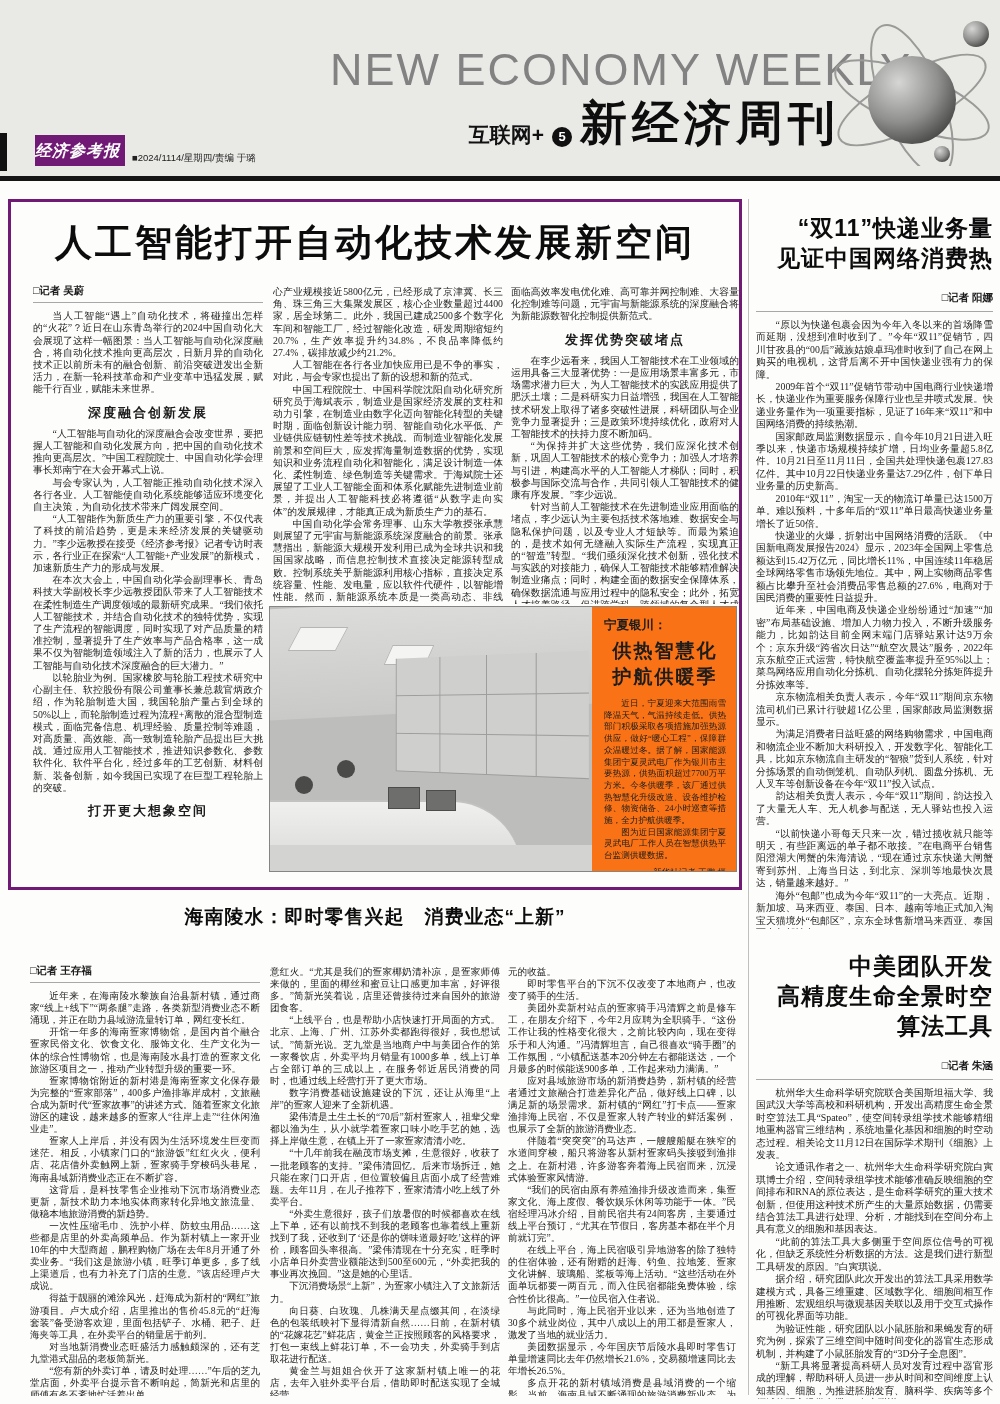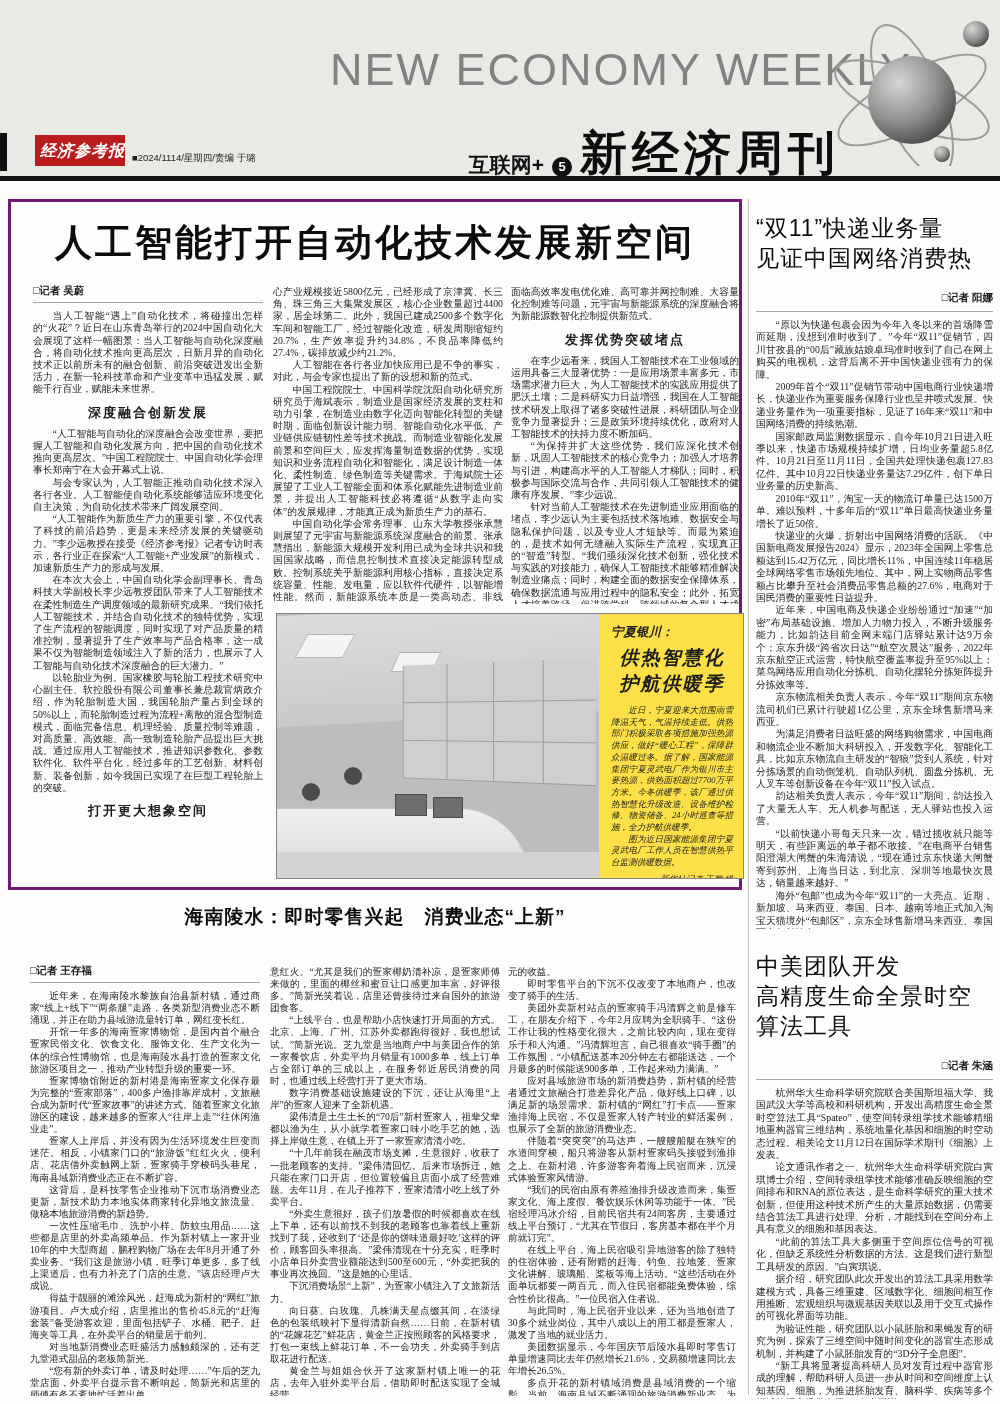--- a/index.html
+++ b/index.html
@@ -2,34 +2,34 @@
 <html><head>
 <meta charset="utf-8">
 <style>
   html,body{margin:0;padding:0;background:#888;}
   .page{position:relative;width:1000px;height:1404px;margin:0 auto;background:#fdfdfc;
         font-family:"Liberation Serif","DejaVu Serif",serif;color:#1c1c1c;overflow:hidden;}
 
   
   .masthead{position:absolute;left:0;top:0;width:1000px;height:176px;background:#e9e9e6;}
   .edge-tab{position:absolute;left:0;top:133px;width:7px;height:38px;background:#111;}
-  .logo{position:absolute;left:35px;top:135px;width:90px;height:31px;background:#b91c1c;color:#fff;
+  .logo{position:absolute;left:35px;top:135px;width:90px;height:31px;background:#701a75;color:#fff;
         font-family:"Liberation Serif",serif;font-style:italic;font-weight:bold;font-size:16px;
-        line-height:31px;text-align:right;letter-spacing:1px;}
+        line-height:31px;text-align:left;letter-spacing:1px;}
   .dateline{position:absolute;left:132px;top:152px;font-family:"Liberation Sans",sans-serif;
         font-size:9.5px;color:#222;}
   .eng{position:absolute;left:330px;top:44px;width:510px;text-align:center;color:#828282;
         font-family:"Liberation Sans","DejaVu Sans",sans-serif;font-size:45px;letter-spacing:2px;white-space:nowrap;}
   .cnrow{position:absolute;left:460px;top:92px;width:380px;display:flex;align-items:flex-end;justify-content:flex-end;gap:8px;}
   .prefix{font-family:"Liberation Sans",sans-serif;font-weight:bold;font-size:21px;color:#111;padding-bottom:6px;text-align:right;}
   .pgnum{display:inline-block;width:20px;height:20px;border-radius:50%;background:#111;color:#fff;
         font-family:"Liberation Sans",sans-serif;font-weight:bold;font-size:13px;line-height:20px;
         text-align:center;margin-bottom:8px;}
   .cntitle{font-family:Liberation Mono, monospace;font-weight:bold;font-size:47px;
-        letter-spacing:5px;color:#0d0d0d;white-space:nowrap;margin-top:30px;}
+        letter-spacing:5px;color:#0d0d0d;white-space:nowrap;}
   .globe{position:absolute;left:826px;top:14px;}
   .black-rule{position:absolute;left:0;top:176px;width:1000px;height:5px;background:#161616;}
 
   
   .byline{font-family:"Liberation Sans",sans-serif;font-weight:bold;font-size:10.5px;color:#1a1a1a;
         padding:2px 0 6px;border-bottom:1px solid #a8a8a8;margin-bottom:7px;}
   .para{margin:0;text-indent:2em;}
   .para.h{text-indent:0;text-align:center;font-family:"Liberation Sans",sans-serif;font-weight:bold;
         font-size:13px;letter-spacing:2px;margin:11px 0 9px;}
   .para.cont{text-indent:0;}
@@ -38,21 +38,21 @@
   
   .main-frame{position:absolute;left:8px;top:199px;width:728px;height:685px;border:3px solid #701a75;background:#fdfdfc;}
   .main-headline{margin:0;position:absolute;left:0;top:16px;width:100%;text-align:center;
         font-family:"Liberation Sans","DejaVu Sans",sans-serif;font-weight:bold;font-size:37px;
         letter-spacing:3px;color:#0c0c0c;}
   .mcol1{left:22px;top:80px;width:230px;height:590px;}
   .mcol2{left:262px;top:84px;width:230px;height:318px;}
   .mcol3{left:500px;top:84px;width:228px;height:318px;}
 
   
-  .photo-box{margin:7px;position:absolute;left:258px;top:404px;width:466px;height:264px;border:1px solid #858583;background:#fde047;font-style:italic;}
+  .photo-box{margin:0;position:absolute;left:258px;top:404px;width:466px;height:264px;border:1px solid #858583;background:#f97316;}
   .photo{position:absolute;left:0;top:0;width:322px;height:100%;background:#bdbdbb;overflow:hidden;}
   .ph-ceiling{position:absolute;left:-10%;top:-6px;width:120%;height:42%;background:linear-gradient(#dcdcda,#c9c9c7);transform:rotate(-3deg);}
   .ph-light{position:absolute;background:#f4f4f2;border:1px solid #b5b5b3;}
   .ph-light.l1{left:24px;top:20px;width:46px;height:22px;transform:skewX(-28deg);}
   .ph-light.l2{left:118px;top:38px;width:40px;height:18px;transform:skewX(-24deg);}
   .ph-screenwall{position:absolute;right:6px;top:48px;width:200px;height:120px;background:#cfcfcd;
         border:2px solid #97979
 5;transform:perspective(420px) rotateY(-16deg);
         background-image:repeating-linear-gradient(90deg,#9d9d9b 0 1px,transparent 1px 50px),
                          repeating-linear-gradient(0deg,#9d9d9b 0 1px,transparent 1px 40px);}
@@ -82,22 +82,22 @@
         font-family:"Liberation Sans","DejaVu Sans",sans-serif;font-weight:bold;font-size:19px;
         letter-spacing:1px;color:#0c0c0c;}
   .rcol{font-size:9.6px;line-height:12.1px;}
   .rcol1{left:22px;top:66px;width:230px;height:434px;}
   .rcol2{left:262px;top:70px;width:230px;height:430px;}
   .rcol3{left:500px;top:70px;width:228px;height:430px;}
 
   
   .v-divider{position:absolute;left:748px;top:199px;width:1px;height:1196px;background:#bfbfbd;}
   .sidebar{position:absolute;left:756px;top:199px;width:237px;height:1200px;overflow:hidden;}
-  .sb-head{margin:14px 0 0;text-align:left;font-family:"Liberation Sans","DejaVu Sans",sans-serif;
-        font-weight:normal;color:#0c0c0c;}
+  .sb-head{margin:14px 0 0;text-align:right;font-family:"Liberation Sans","DejaVu Sans",sans-serif;
+        font-weight:bold;color:#0c0c0c;}
   .sb-head .hl{font-size:23px;line-height:30px;letter-spacing:1px;}
   .sb-byline{margin-top:16px;text-align:right;}
   .sb-body{text-align:justify;font-size:9.8px;line-height:12.4px;overflow:hidden;}
   .sb-body.first{height:610px;}
   .sb-body.second{height:330px;}
   .sb-head.second{margin-top:22px;}
 </style>
 </head>
 <body>
 
@@ -244,21 +244,21 @@
       <div class="hl">见证中国网络消费热</div>
     </div>
     <div class="byline sb-byline">□记者 阳娜</div>
     <div class="sb-body first">
         <p class="para">“原以为快递包裹会因为今年入冬以来的首场降雪而延期，没想到准时收到了。”今年“双11”促销节，四川甘孜县的“00后”藏族姑娘卓玛准时收到了自己在网上购买的电视机，这背后离不开中国快递业强有力的保障。</p>
         <p class="para">2009年首个“双11”促销节带动中国电商行业快递增长，快递业作为重要服务保障行业也呈井喷式发展。快递业务量作为一项重要指标，见证了16年来“双11”和中国网络消费的持续热潮。</p>
         <p class="para">国家邮政局监测数据显示，自今年10月21日进入旺季以来，快递市场规模持续扩增，日均业务量超5.8亿件。10月21日至11月11日，全国共处理快递包裹127.83亿件。其中10月22日快递业务量达7.29亿件，创下单日业务量的历史新高。</p>
         <p class="para">2010年“双11”，淘宝一天的物流订单量已达1500万单。难以预料，十多年后的“双11”单日最高快递业务量增长了近50倍。</p>
         <p class="para">快递业的火爆，折射出中国网络消费的活跃。《中国新电商发展报告2024》显示，2023年全国网上零售总额达到15.42万亿元，同比增长11%，中国连续11年稳居全球网络零售市场领先地位。其中，网上实物商品零售额占比攀升至社会消费品零售总额的27.6%，电商对于国民消费的重要性日益提升。</p>
         <p class="para">近年来，中国电商及快递企业纷纷通过“加速”“加密”布局基础设施、增加人力物力投入，不断升级服务能力，比如韵达目前全网末端门店驿站累计达9万余个；京东升级“跨省次日达”“航空次晨达”服务，2022年京东航空正式运营，特快航空覆盖率提升至95%以上；菜鸟网络应用自动化分拣机、自动化摆轮分拣矩阵提升分拣效率等。</p>
-        <p class="para">京东物流相关负责人表示，今年“双11”期间京东物流司机们已累计行驶超1亿公里，京东全球售新增马来西亚。</p>
+        <p class="para">京东物流相关负责人表示，今年“双11”期间京东物流司机们已累计行驶超1亿公里，国家邮政局监测数据显示。</p>
         <p class="para">为满足消费者日益旺盛的网络购物需求，中国电商和物流企业不断加大科研投入，开发数字化、智能化工具，比如京东物流自主研发的“智狼”货到人系统，针对分拣场景的自动倒笼机、自动队列机、圆盘分拣机、无人叉车等创新设备在今年“双11”投入试点。</p>
         <p class="para">韵达相关负责人表示，今年“双11”期间，韵达投入了大量无人车、无人机参与配送，无人驿站也投入运营。</p>
         <p class="para">“以前快递小哥每天只来一次，错过揽收就只能等明天，有些距离远的单子都不敢接。”在电商平台销售阳澄湖大闸蟹的朱海清说，“现在通过京东快递大闸蟹寄到苏州、上海当日达，到北京、深圳等地最快次晨达，销量越来越好。”</p>
         <p class="para">海外“包邮”也成为今年“双11”的一大亮点。近期，新加坡、马来西亚、泰国、日本、越南等地正式加入淘宝天猫境外“包邮区”，京东全球售新增马来西亚、泰国两大包邮站点。</p>
       </div>
 
     <div class="sb-head second">
       <div class="hl">中美团队开发</div>
       <div class="hl">高精度生命全景时空算法工具</div>
     </div>

